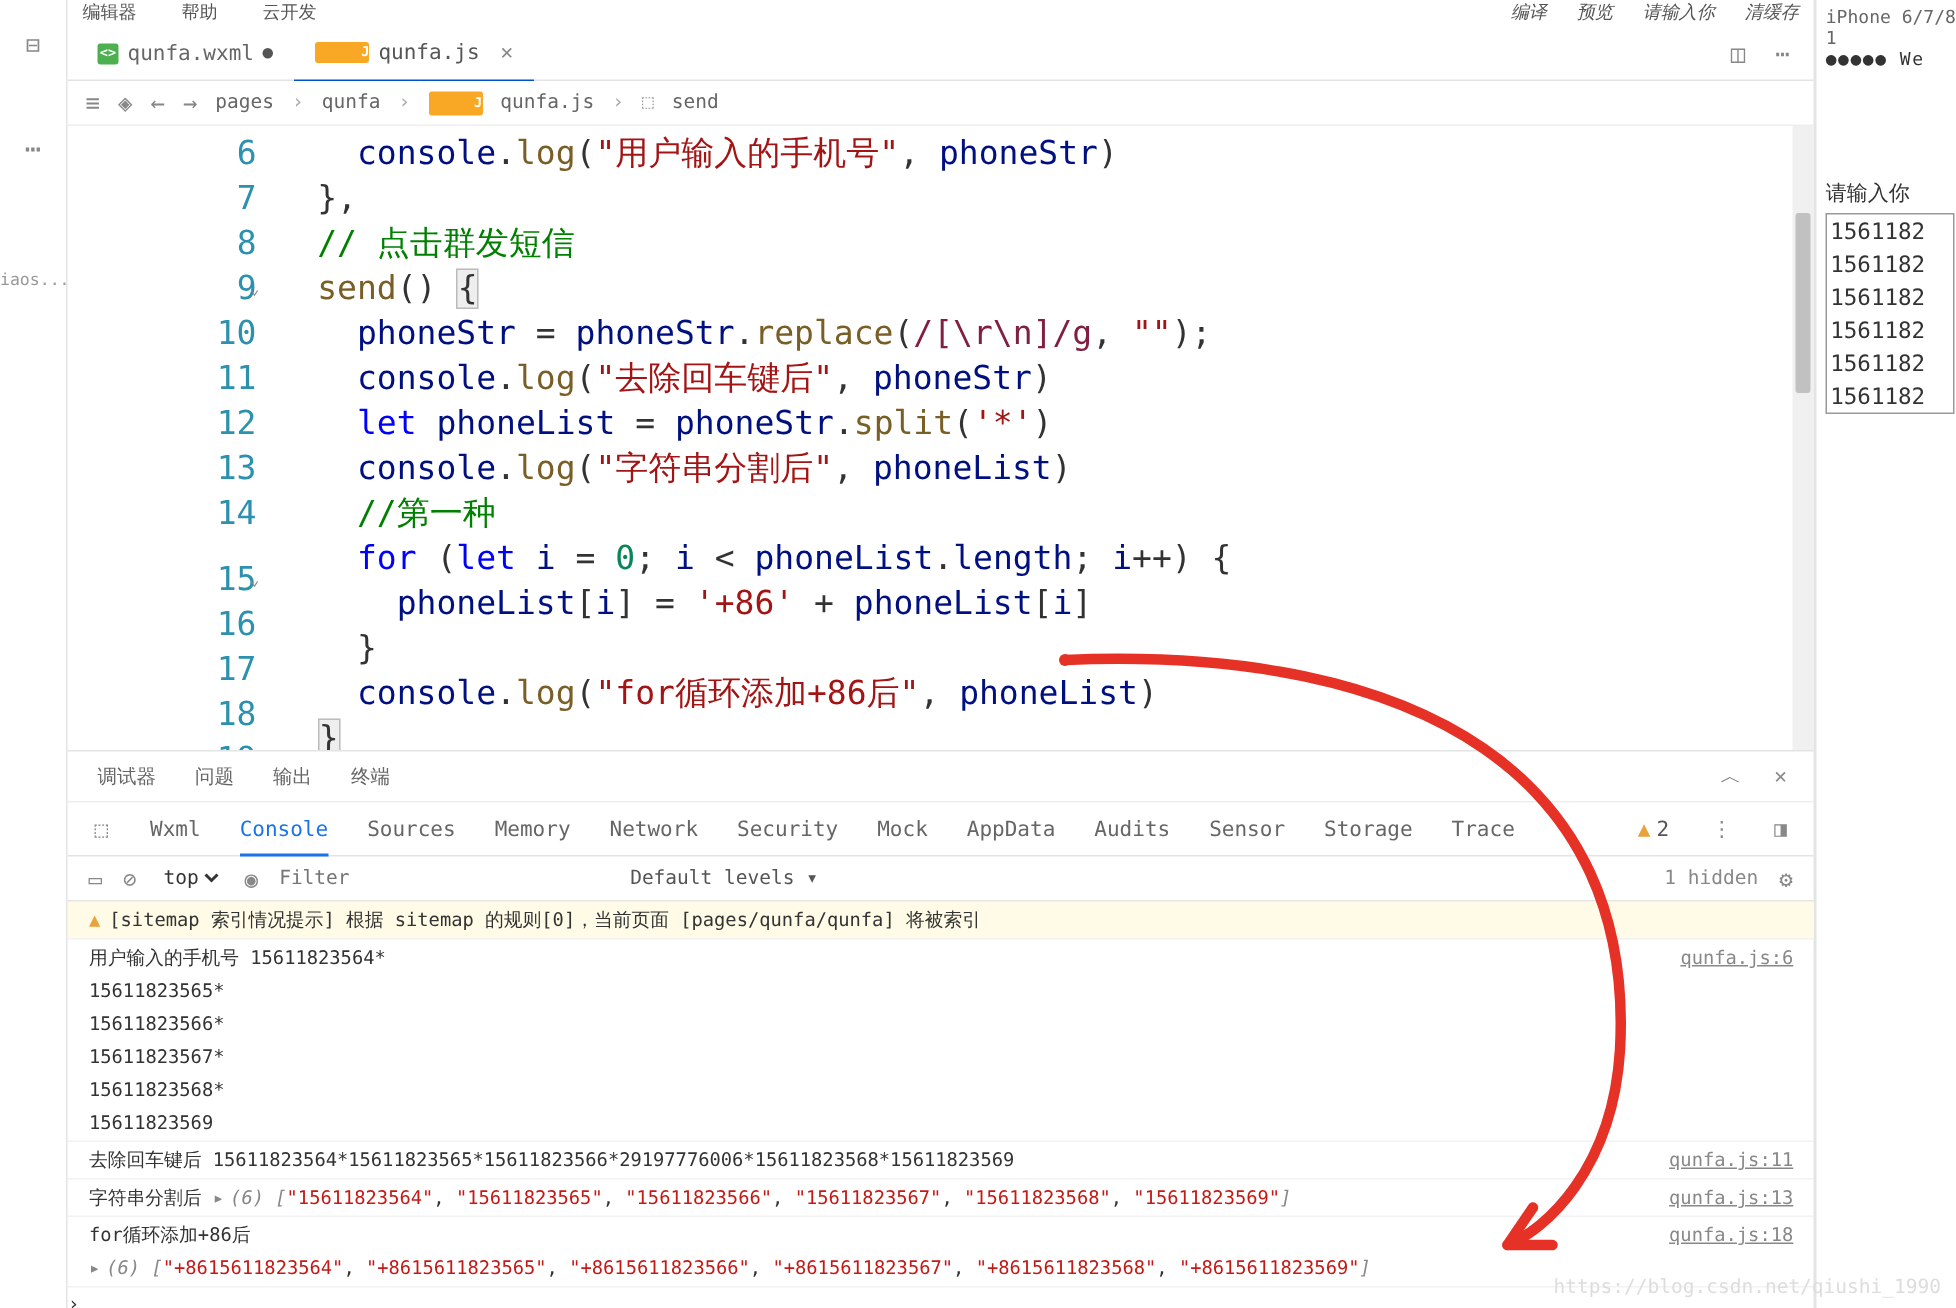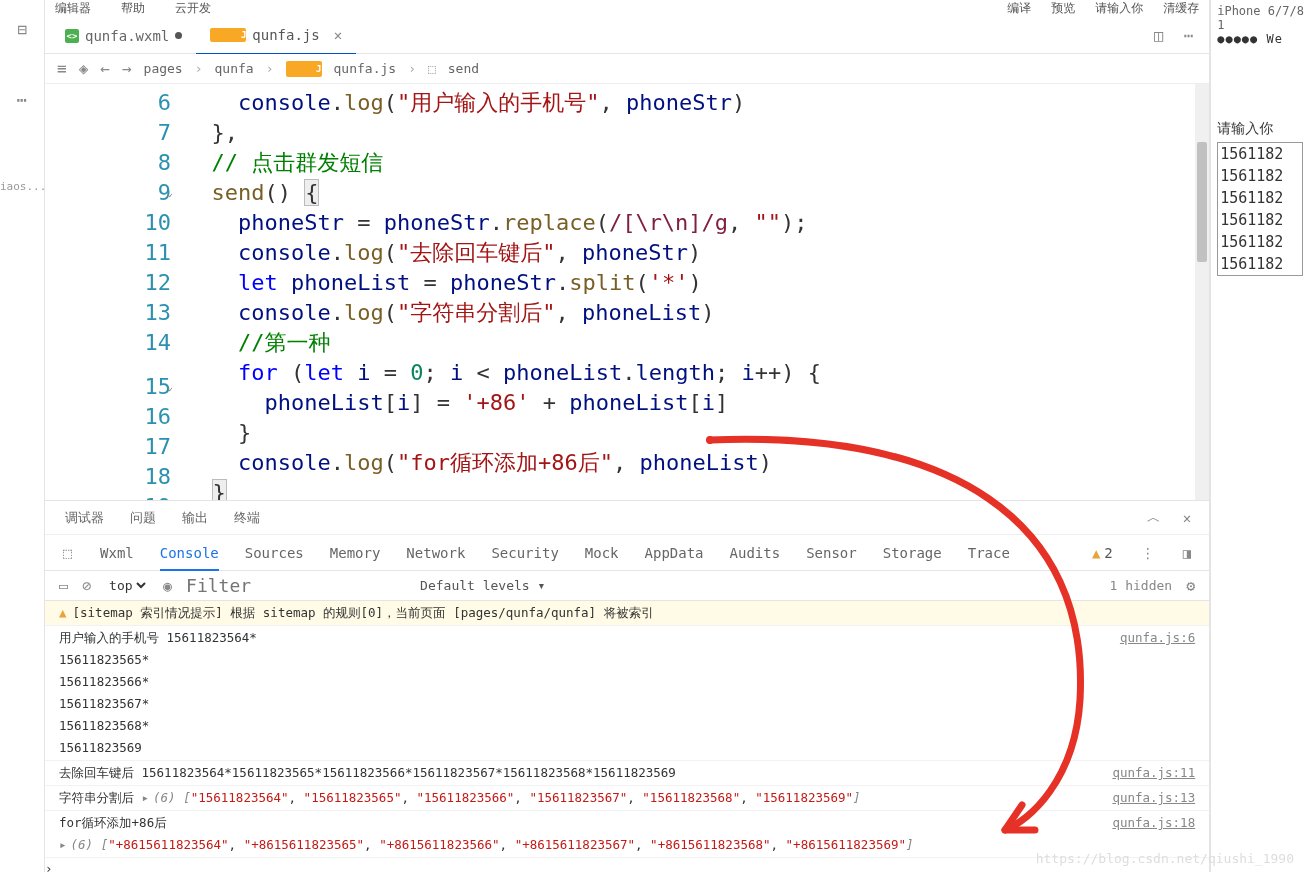--- a/index.html
+++ b/index.html
@@ -9,21 +9,21 @@
 
 .leftbar { width:45px; border-right:1px solid #e4e4e4; padding-top:6px; color:#999; font-size:11px; text-align:center; }
 .leftbar .ell { font-size:18px; color:#888; margin-top:50px; }
 .leftbar .txt { margin-top:70px; }
 
 
 .main { flex:1; display:flex; flex-direction:column; border-right:1px solid #e4e4e4; }
 
 
 .topmenu { height:18px; display:flex; gap:30px; padding:0 10px; font-size:12px; color:#555; align-items:flex-start; overflow:hidden; }
-.topmenu .right { margin-left:auto; display:flex; gap:20px;}
+.topmenu .right { margin-left:auto; display:flex; gap:20px;font-style:italic;}
 
 
 .tabs { height:36px; display:flex; align-items:center; border-bottom:1px solid #e4e4e4; padding:0 6px; }
 .tab { display:flex; align-items:center; gap:6px; padding:0 14px; height:36px; color:#555; font-size:14px; position:relative; }
 .tab.active { border-bottom:1px solid #0052cc; background:#fff; }
 .tab.inactive { color:#666; }
 .tab .dot { width:7px; height:7px; border-radius:50%; background:#555; }
 .tab .close { font-size:14px; color:#888; margin-left:8px; }
 .fileicon { width:14px; height:14px; display:inline-flex; align-items:center; justify-content:center; font-size:9px; font-weight:bold; color:#fff; border-radius:2px; }
 .fileicon.wxml { background:#4caf50; }
@@ -61,21 +61,21 @@
 .panel-tabs .chev { font-size:14px; color:#888; }
 
 .dev-tabs { height:36px; display:flex; align-items:center; gap:28px; padding:0 18px; border-bottom:1px solid #e4e4e4; color:#666; font-size:14px; }
 .dev-tabs .dt.active { color:#1a73e8; border-bottom:2px solid #1a73e8; padding-bottom:8px; }
 .dev-tabs .spacer { flex:1; }
 .dev-tabs .warn { color:#555; display:flex; align-items:center; gap:4px; }
 .dev-tabs .warn .tri { color:#e8a33d; }
 
 .filterrow { height:30px; display:flex; align-items:center; gap:14px; padding:0 14px; border-bottom:1px solid #e4e4e4; color:#555; font-size:13px; }
 .filterrow .sel { border:none; background:transparent; font-size:13px; color:#333; }
-.filterrow input { border:none; outline:none; font-size:18px; width:220px; color:#a16207; }
+.filterrow input { border:none; outline:none; font-size:13px; width:220px; color:#a16207; }
 .filterrow .spacer { flex:1; }
 .filterrow .hidden { color:#888;margin-left:24px; }
 .filterrow .ic { color:#888; font-size:15px; }
 
 .conswrap { flex:1; overflow:auto; position:relative; }
 .cons { font-family:Consolas,Menlo,monospace; font-size:12.5px; line-height:22px; }
 .cons .row { display:flex; padding:1px 14px; border-bottom:1px solid #f2f2f2; }
 .cons .row.warn { background:#fffbe6; }
 .cons .msg { flex:1; white-space:pre-wrap; }
 .cons .src { color:#888; text-decoration:underline; padding-left:10px; white-space:nowrap; }
@@ -220,21 +220,21 @@
             <div class="row">
               <div class="msg">用户输入的手机号 15611823564*
 15611823565*
 15611823566*
 15611823567*
 15611823568*
 15611823569</div>
               <div class="src">qunfa.js:6</div>
             </div>
             <div class="row">
-              <div class="msg">去除回车键后 15611823564*15611823565*15611823566*15611823567*15611823568*15611823569</div>
+              <div class="msg">去除回车键后 15611823564*15611823565*15611823566*29197776006*15611823568*15611823569</div>
               <div class="src">qunfa.js:11</div>
             </div>
             <div class="row">
               <div class="msg">字符串分割后 <span class="arr">▸</span><span class="gray">(6)</span> <span class="gray">[</span><span class="red">"15611823564"</span>, <span class="red">"15611823565"</span>, <span class="red">"15611823566"</span>, <span class="red">"15611823567"</span>, <span class="red">"15611823568"</span>, <span class="red">"15611823569"</span><span class="gray">]</span></div>
               <div class="src">qunfa.js:13</div>
             </div>
             <div class="row">
               <div class="msg">for循环添加+86后<br><span class="arr">▸</span><span class="gray">(6)</span> <span class="gray">[</span><span class="red">"+8615611823564"</span>, <span class="red">"+8615611823565"</span>, <span class="red">"+8615611823566"</span>, <span class="red">"+8615611823567"</span>, <span class="red">"+8615611823568"</span>, <span class="red">"+8615611823569"</span><span class="gray">]</span></div>
               <div class="src">qunfa.js:18</div>
             </div>

